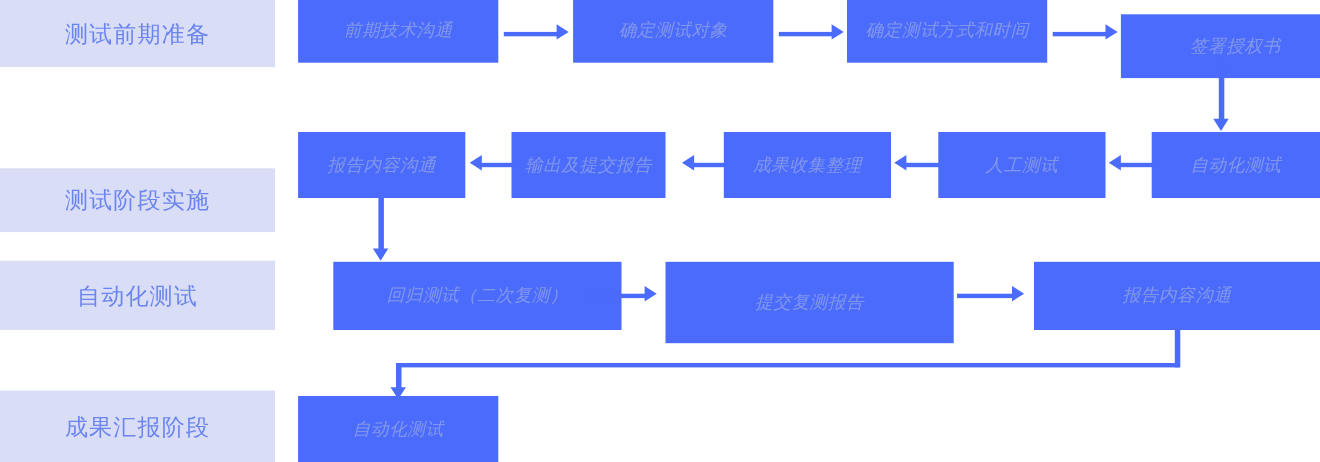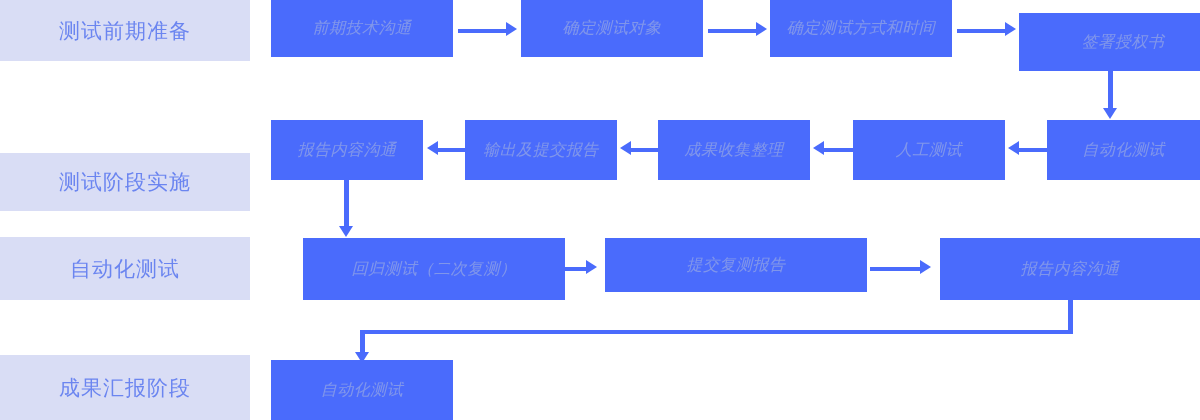--- a/index.html
+++ b/index.html
@@ -94,21 +94,21 @@
     <div class="arrow-r" style="left:1005px;top:22px;"></div>
   </div>
   <div class="conn">
     <div class="vline" style="left:1108px;top:58px;width:5px;height:52px;"></div>
     <div class="arrow-d" style="left:1103px;top:108px;"></div>
   </div>
 
   <div class="node" style="left:271px;top:120px;width:152px;height:60px;">
     <span class="node-label">报告内容沟通</span>
   </div>
-  <div class="node" style="left:465px;top:120px;width:152px;height:60px;">
+  <div class="node" style="left:465px;top:120px;width:140px;height:60px;">
     <span class="node-label">输出及提交报告</span>
   </div>
   <div class="node" style="left:658px;top:120px;width:152px;height:60px;">
     <span class="node-label">成果收集整理</span>
   </div>
   <div class="node" style="left:853px;top:120px;width:152px;height:60px;">
     <span class="node-label">人工测试</span>
   </div>
   <div class="node" style="left:1047px;top:120px;width:153px;height:60px;">
     <span class="node-label">自动化测试</span>
@@ -131,21 +131,21 @@
     <div class="arrow-l" style="left:427px;top:141px;"></div>
   </div>
   <div class="conn">
     <div class="vline" style="left:344px;top:180px;width:5px;height:48px;"></div>
     <div class="arrow-d" style="left:339px;top:226px;"></div>
   </div>
 
   <div class="node" style="left:271px;top:238px;width:262px;height:62px;margin-left:32px;">
     <span class="node-label">回归测试（二次复测）</span>
   </div>
-  <div class="node" style="left:605px;top:238px;width:262px;height:54px;">
+  <div class="node" style="left:605px;top:238px;width:262px;height:74px;">
     <span class="node-label">提交复测报告</span>
   </div>
   <div class="node" style="left:940px;top:238px;width:260px;height:62px;">
     <span class="node-label">报告内容沟通</span>
   </div>
 
   <div class="conn">
     <div class="hline" style="left:536px;top:267px;width:52px;"></div>
     <div class="arrow-r" style="left:586px;top:260px;"></div>
   </div>

